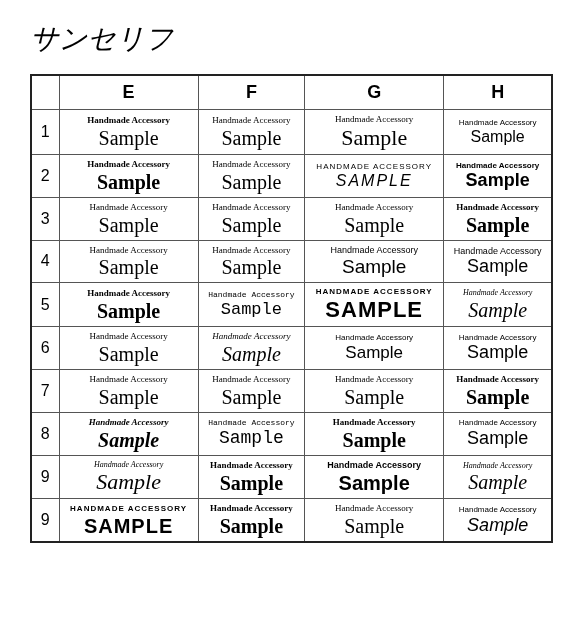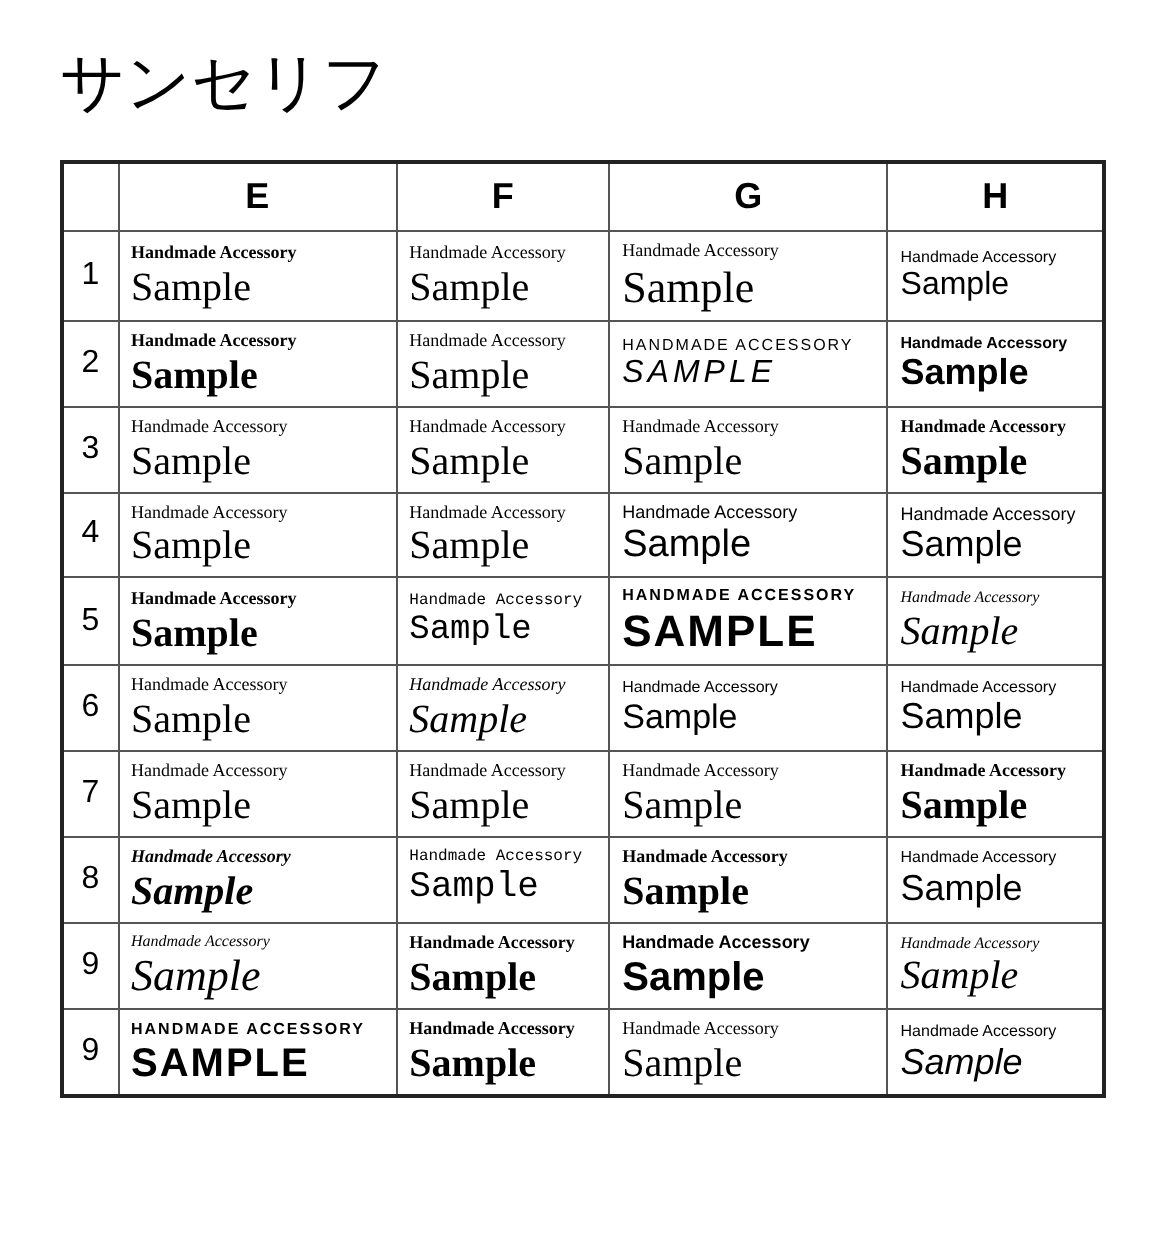--- a/index.html
+++ b/index.html
@@ -4,24 +4,25 @@
   <style>
     * { margin: 0; padding: 0; box-sizing: border-box; }
     body {
       background: #fff;
       font-family: sans-serif;
       width: 583px;
       min-height: 627px;
       padding: 20px 30px;
     }
     .page-title {
-      font-size: 32px;
+      font-size: 28px;
       font-weight: normal;
       margin-bottom: 16px;
       font-family: sans-serif;
+      font-style: italic;
     }
     .grid-table {
       border-collapse: collapse;
       width: 100%;
       border: 2px solid #222;
     }
     .grid-table th, .grid-table td {
       border: 1px solid #555;
       padding: 4px 6px;
       vertical-align: middle;
@@ -36,21 +37,21 @@
     }
     .row-num {
       font-size: 16px;
       font-weight: normal;
       width: 28px;
       text-align: center;
     }
     .cell-content {
       display: flex;
       flex-direction: column;
-      align-items: flex-start;
+      align-items: center;
       justify-content: center;
     }
     .sub-label {
       font-size: 9px;
       font-weight: normal;
       line-height: 1.2;
       margin-bottom: 1px;
     }
     .main-label {
       font-size: 18px;

